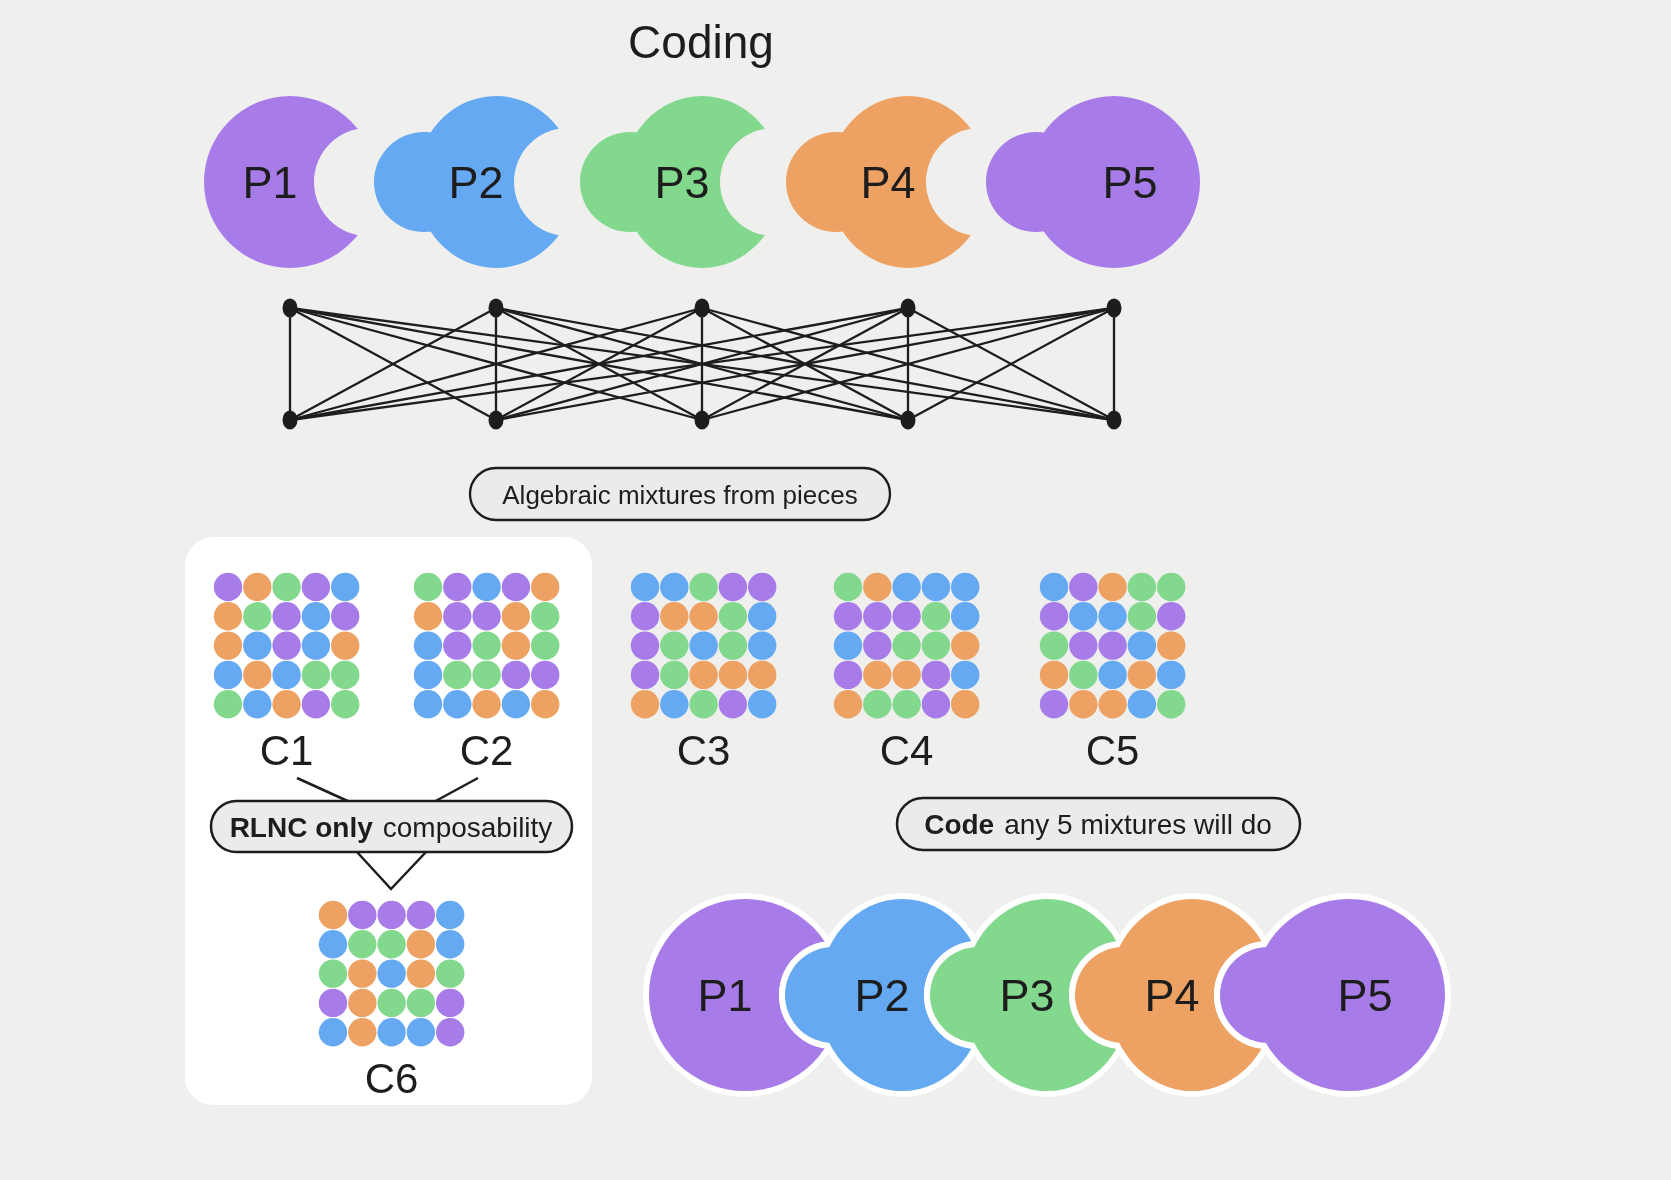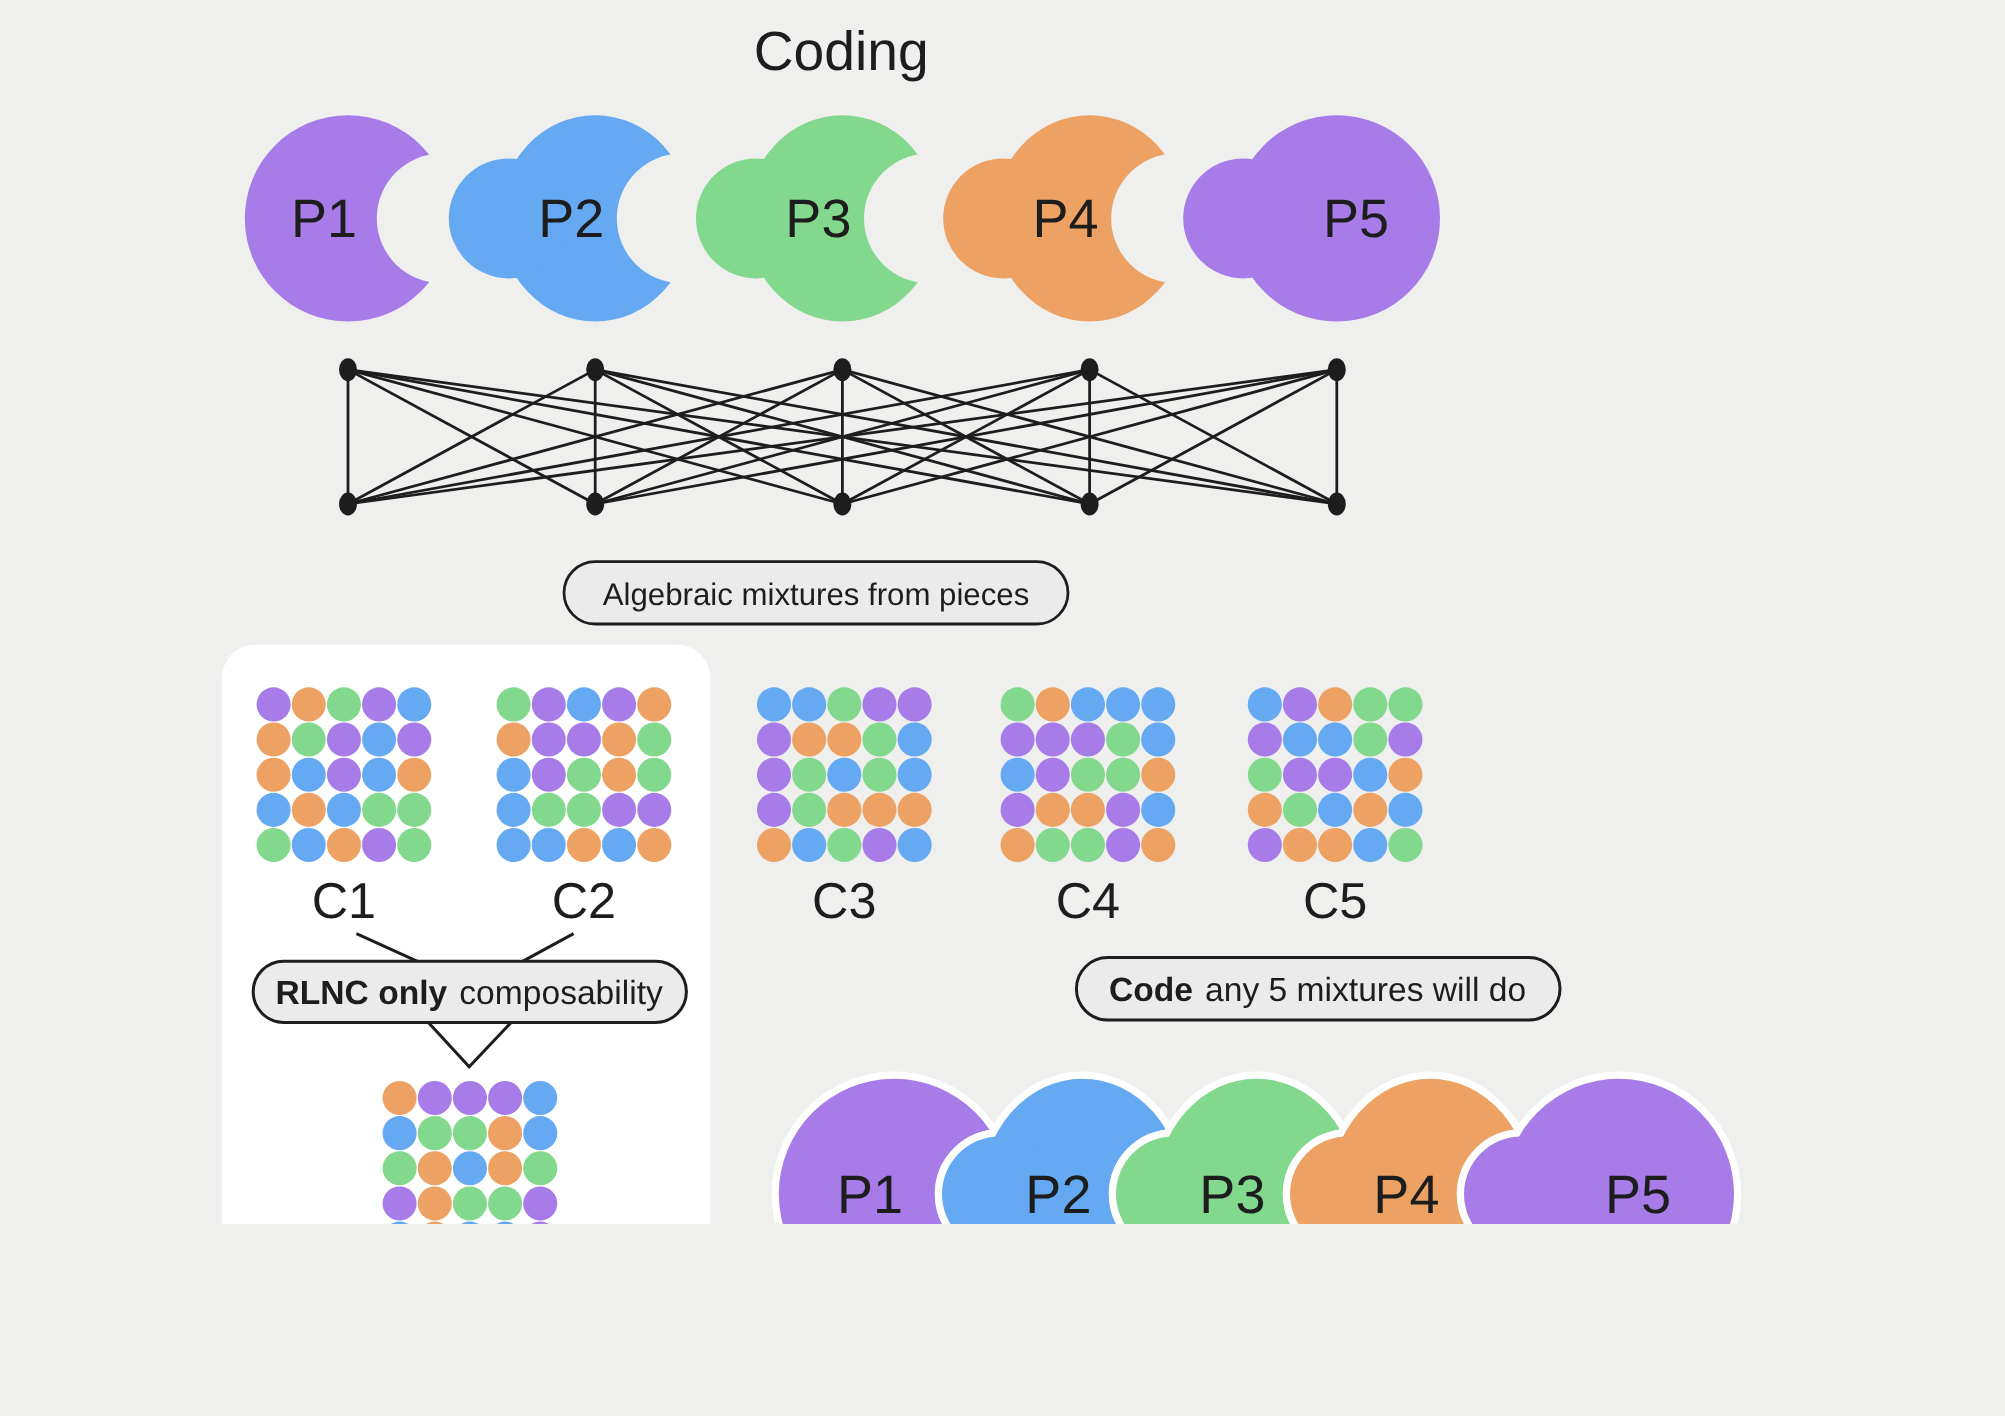--- a/index.html
+++ b/index.html
@@ -1,16 +1,16 @@
 <!DOCTYPE html>
 <html><head>
 <meta charset="utf-8">
 <style>
   html,body{margin:0;padding:0;}
-  .canvas{position:relative;width:1671px;height:1020px;overflow:hidden;}
+  .canvas{position:relative;width:1671px;height:1180px;overflow:hidden;}
   svg{position:absolute;left:0;top:0;}
   svg text{font-family:"Liberation Sans","DejaVu Sans",sans-serif;}
   .title-text{font-size:46px;}
   .pill-text{font-size:26px;}
   .pill-text-lg{font-size:28px;}
   .bold{font-weight:700;}
 </style>
 </head>
 <body style="background: rgb(239, 239, 238);">
 

